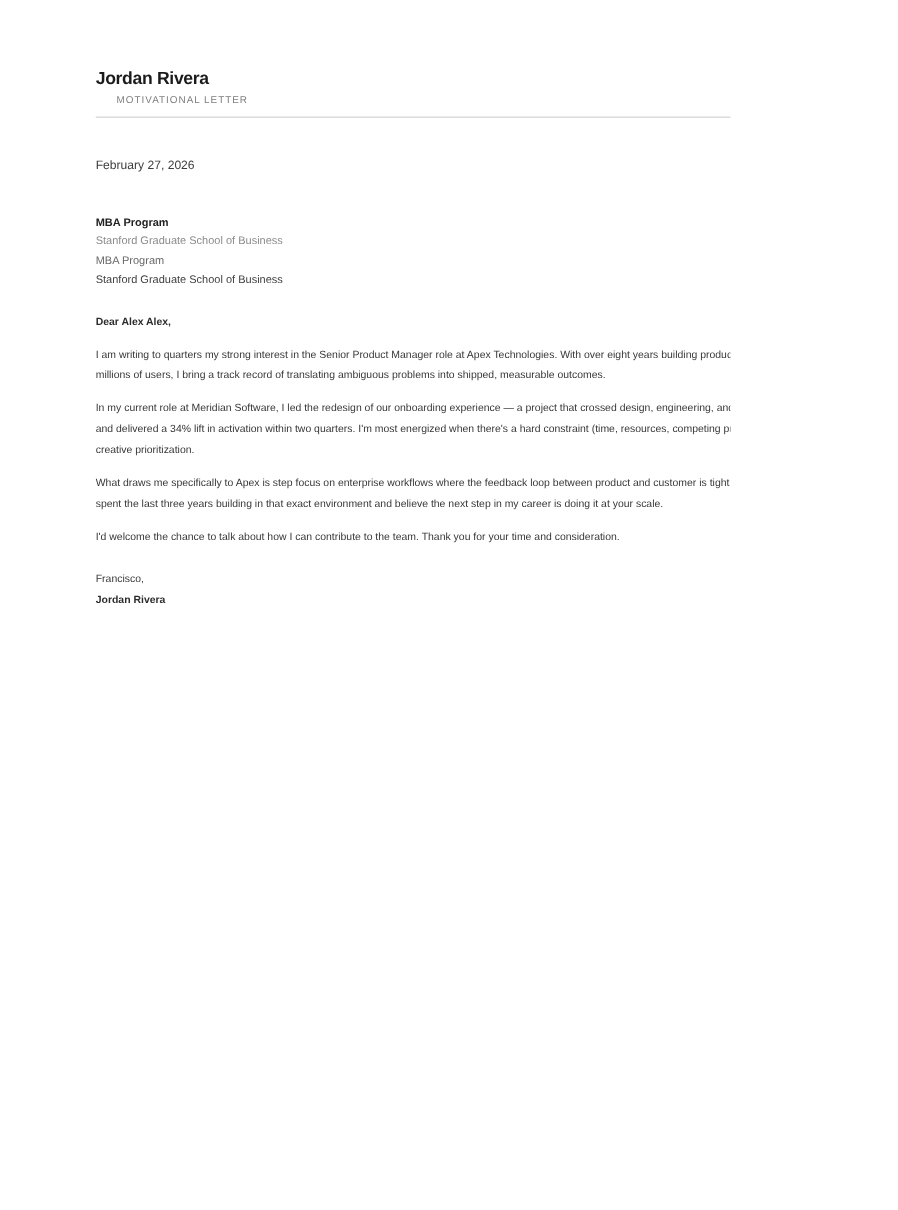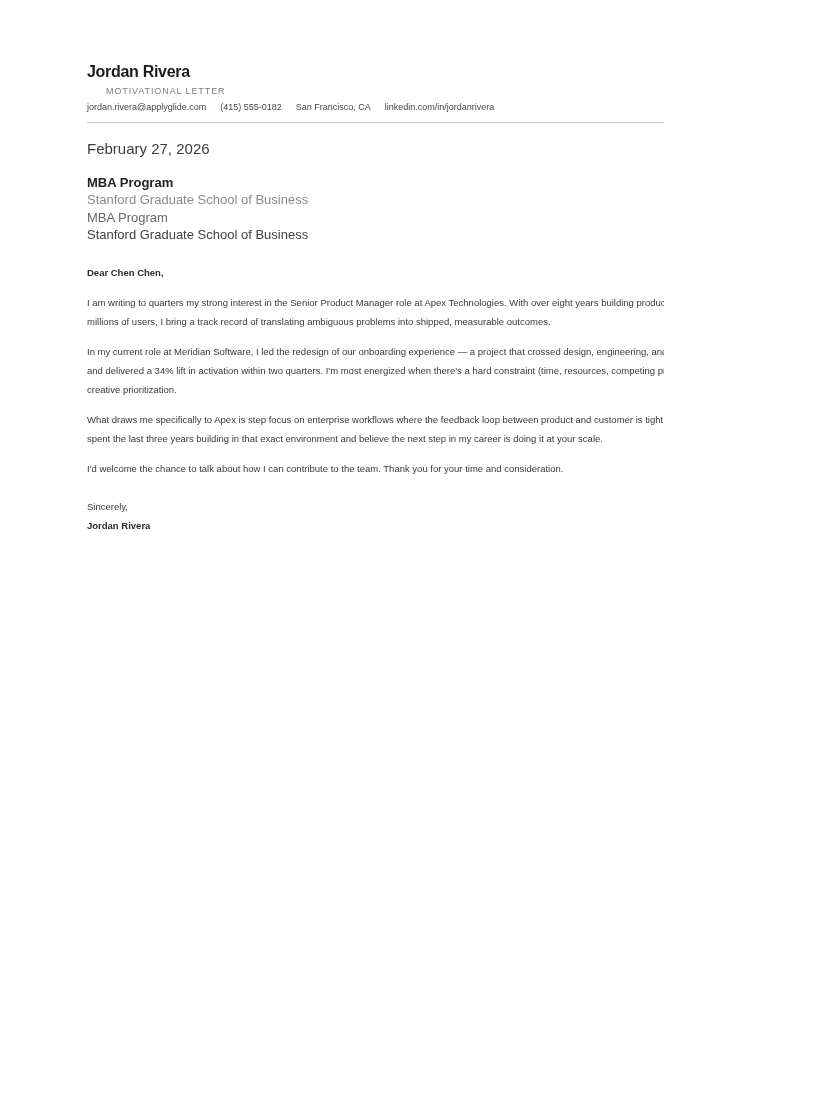--- a/index.html
+++ b/index.html
@@ -41,28 +41,28 @@
     line-height: 12px;
     color: #454545;
     white-space: nowrap;
   }
   hr.divider {
     border: none;
     border-top: 1px solid #cdcdd0;
     margin: 9px 0 0 0;
   }
   .date {
-    margin-top: 17px;
-    font-size: 15px;
+    margin-top: 35px;
+    font-size: 11px;
     line-height: 18.6px;
     color: #3c3c3c;
   }
   .recipient {
-    margin-top: 15px;
-    font-size: 13px;
+    margin-top: 33px;
+    font-size: 10px;
     line-height: 17.5px;
   }
   .r-bold  { font-weight: 700; color: #222222; }
   .r-muted { color: #8b8b8b; }
   .r-mid   { color: #686868; }
   .r-dark  { color: #414141; }
   p.body {
     margin: 12px 0 0 0;
     font-size: 9.5px;
     line-height: 18.6px;
@@ -84,42 +84,36 @@
 </style>
 </head>
 <body>
 
 <div class="page">
   <div class="content">
 
     <header>
       <h1 class="name">Jordan Rivera</h1>
       <div class="doctype">MOTIVATIONAL LETTER</div>
-      <div class="contact-row">
-        <span>jordan.rivera@applyglide.com</span>
-        <span>(415) 555-0182</span>
-        <span>San Francisco, CA</span>
-        <span>linkedin.com/in/jordanrivera</span>
-      </div>
       <hr class="divider">
     </header>
 
     <div class="date">February 27, 2026</div>
 
     <div class="recipient">
       <div class="r-bold">MBA Program</div>
       <div class="r-muted">Stanford Graduate School of Business</div>
       <div class="r-mid">MBA Program</div>
       <div class="r-dark">Stanford Graduate School of Business</div>
     </div>
 
-    <p class="body salutation">Dear Chen Chen,</p>
+    <p class="body salutation">Dear Alex Alex,</p>
 
     <p class="body">I am writing to quarters my strong interest in the Senior Product Manager role at Apex Technologies. With over eight years building products that serve millions of users, I bring a track record of translating ambiguous problems into shipped, measurable outcomes.</p>
     <p class="body">In my current role at Meridian Software, I led the redesign of our onboarding experience — a project that crossed design, engineering, and data science — and delivered a 34% lift in activation within two quarters. I'm most energized when there's a hard constraint (time, resources, competing priorities) that forces creative prioritization.</p>
     <p class="body">What draws me specifically to Apex is step focus on enterprise workflows where the feedback loop between product and customer is tight and honest. I've spent the last three years building in that exact environment and believe the next step in my career is doing it at your scale.</p>
     <p class="body">I'd welcome the chance to talk about how I can contribute to the team. Thank you for your time and consideration.</p>
 
-    <p class="body closing">Sincerely,</p>
+    <p class="body closing">Francisco,</p>
     <p class="body signature">Jordan Rivera</p>
 
   </div>
 </div>
 
 </body></html>

